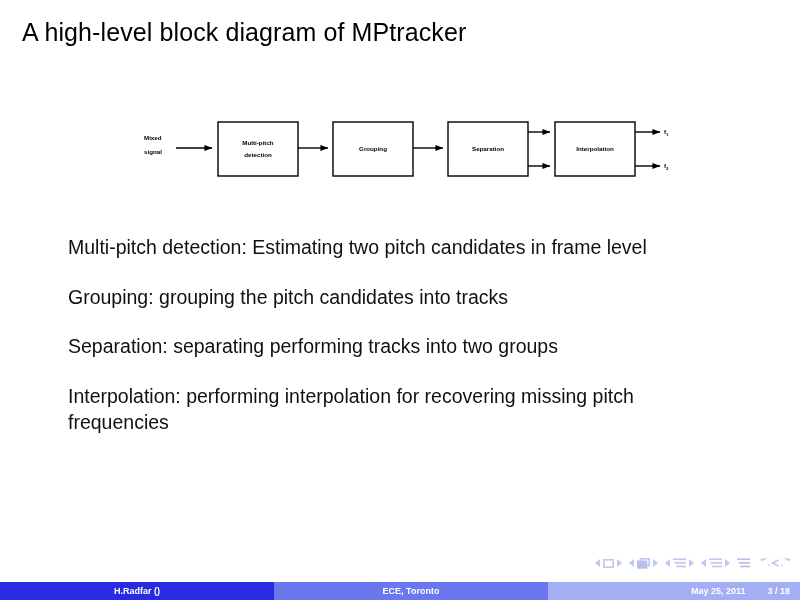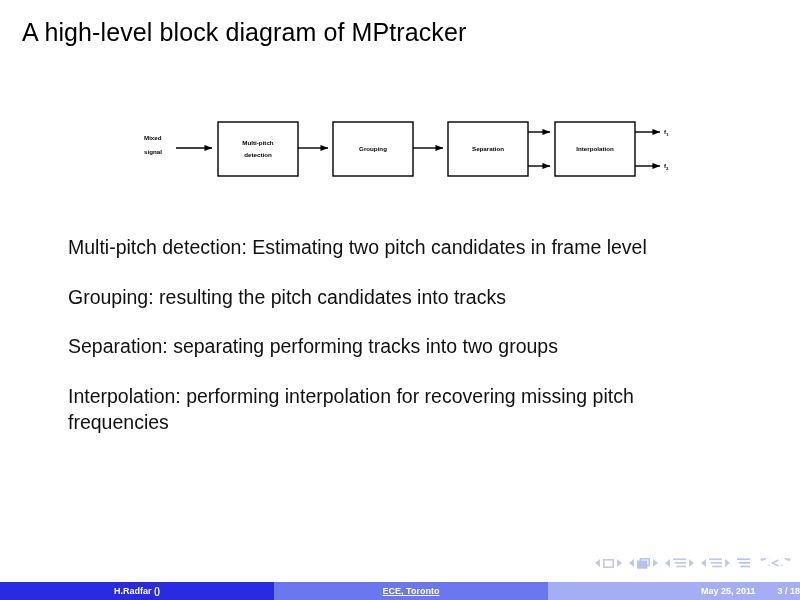--- a/index.html
+++ b/index.html
@@ -127,26 +127,26 @@
   }
   .footer-author {
     width: 274px;
     background: #2a2ae0;
     justify-content: center;
   }
   .footer-inst {
     width: 274px;
     background: #6a77ee;
     justify-content: center;
-    text-decoration: underline;
   }
   .footer-meta {
     width: 252px;
     background: #a3aef5;
     justify-content: flex-end;
+    padding-right: 10px;
     gap: 22px;
   }
 </style>
 </head>
 <body>
 
 <div class="slide-title">A high-level block diagram of MPtracker</div>
 
 <div class="diagram">
   <svg width="530" height="92" viewBox="0 0 530 92" xmlns="http://www.w3.org/2000/svg">
@@ -210,21 +210,21 @@
       <tspan>f</tspan><tspan class="dg-sub" dy="1.8">1</tspan>
     </text>
     <text class="dg-io-label" x="524" y="56">
       <tspan>f</tspan><tspan class="dg-sub" dy="1.8">2</tspan>
     </text>
   </svg>
 </div>
 
 <div class="body-block">
   <p class="body-para">Multi-pitch detection: Estimating two pitch candidates in frame level</p>
-  <p class="body-para p-narrow">Grouping: resulting the pitch candidates into tracks</p>
+  <p class="body-para p-narrow">Grouping: grouping the pitch candidates into tracks</p>
   <p class="body-para p-narrow">Separation: separating performing tracks into two groups</p>
   <p class="body-para">Interpolation: performing interpolation for recovering missing pitch frequencies</p>
 </div>
 
 <div class="navbar">
 
   <div class="nav-group">
     <span>
       <svg width="6" height="8" viewBox="0 0 6 8">
           <path d="M5,0 L5,8 L0,4 z" fill="#9aa6e8"></path>

